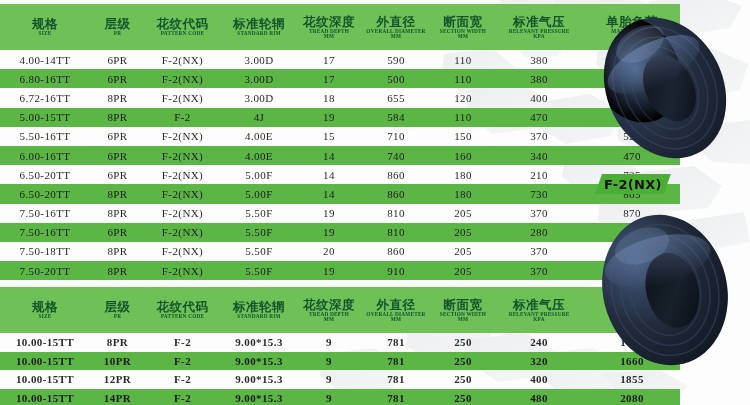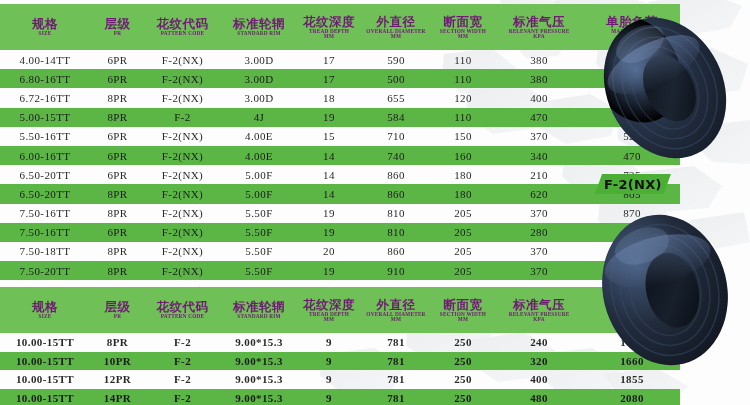--- a/index.html
+++ b/index.html
@@ -35,21 +35,21 @@
   .spec-table col.c-pat{width:75px;}
   .spec-table col.c-rim{width:78px;}
   .spec-table col.c-depth{width:62px;}
   .spec-table col.c-dia{width:72px;}
   .spec-table col.c-sec{width:62px;}
   .spec-table col.c-press{width:90px;}
   .spec-table col.c-load{width:96px;}
 
   .spec-table thead th{
     background:#6fc057;
-    color:#701a75;
+    color:#14532d;
     text-align:center;
     vertical-align:middle;
     padding:5px 1px 5px;
     height:36px;
     border:0;
     line-height:1.05;
   }
   .th-cn{
     display:block;
     font-size:12.5px;
@@ -301,21 +301,21 @@
             <td>725</td>
           </tr>
           <tr class="even">
             <td>6.50-20TT</td>
             <td>8PR</td>
             <td>F-2(NX)</td>
             <td>5.00F</td>
             <td>14</td>
             <td>860</td>
             <td>180</td>
-            <td>620</td>
+            <td>730</td>
             <td>865</td>
           </tr>
           <tr class="odd">
             <td>7.50-16TT</td>
             <td>8PR</td>
             <td>F-2(NX)</td>
             <td>5.50F</td>
             <td>19</td>
             <td>810</td>
             <td>205</td>

